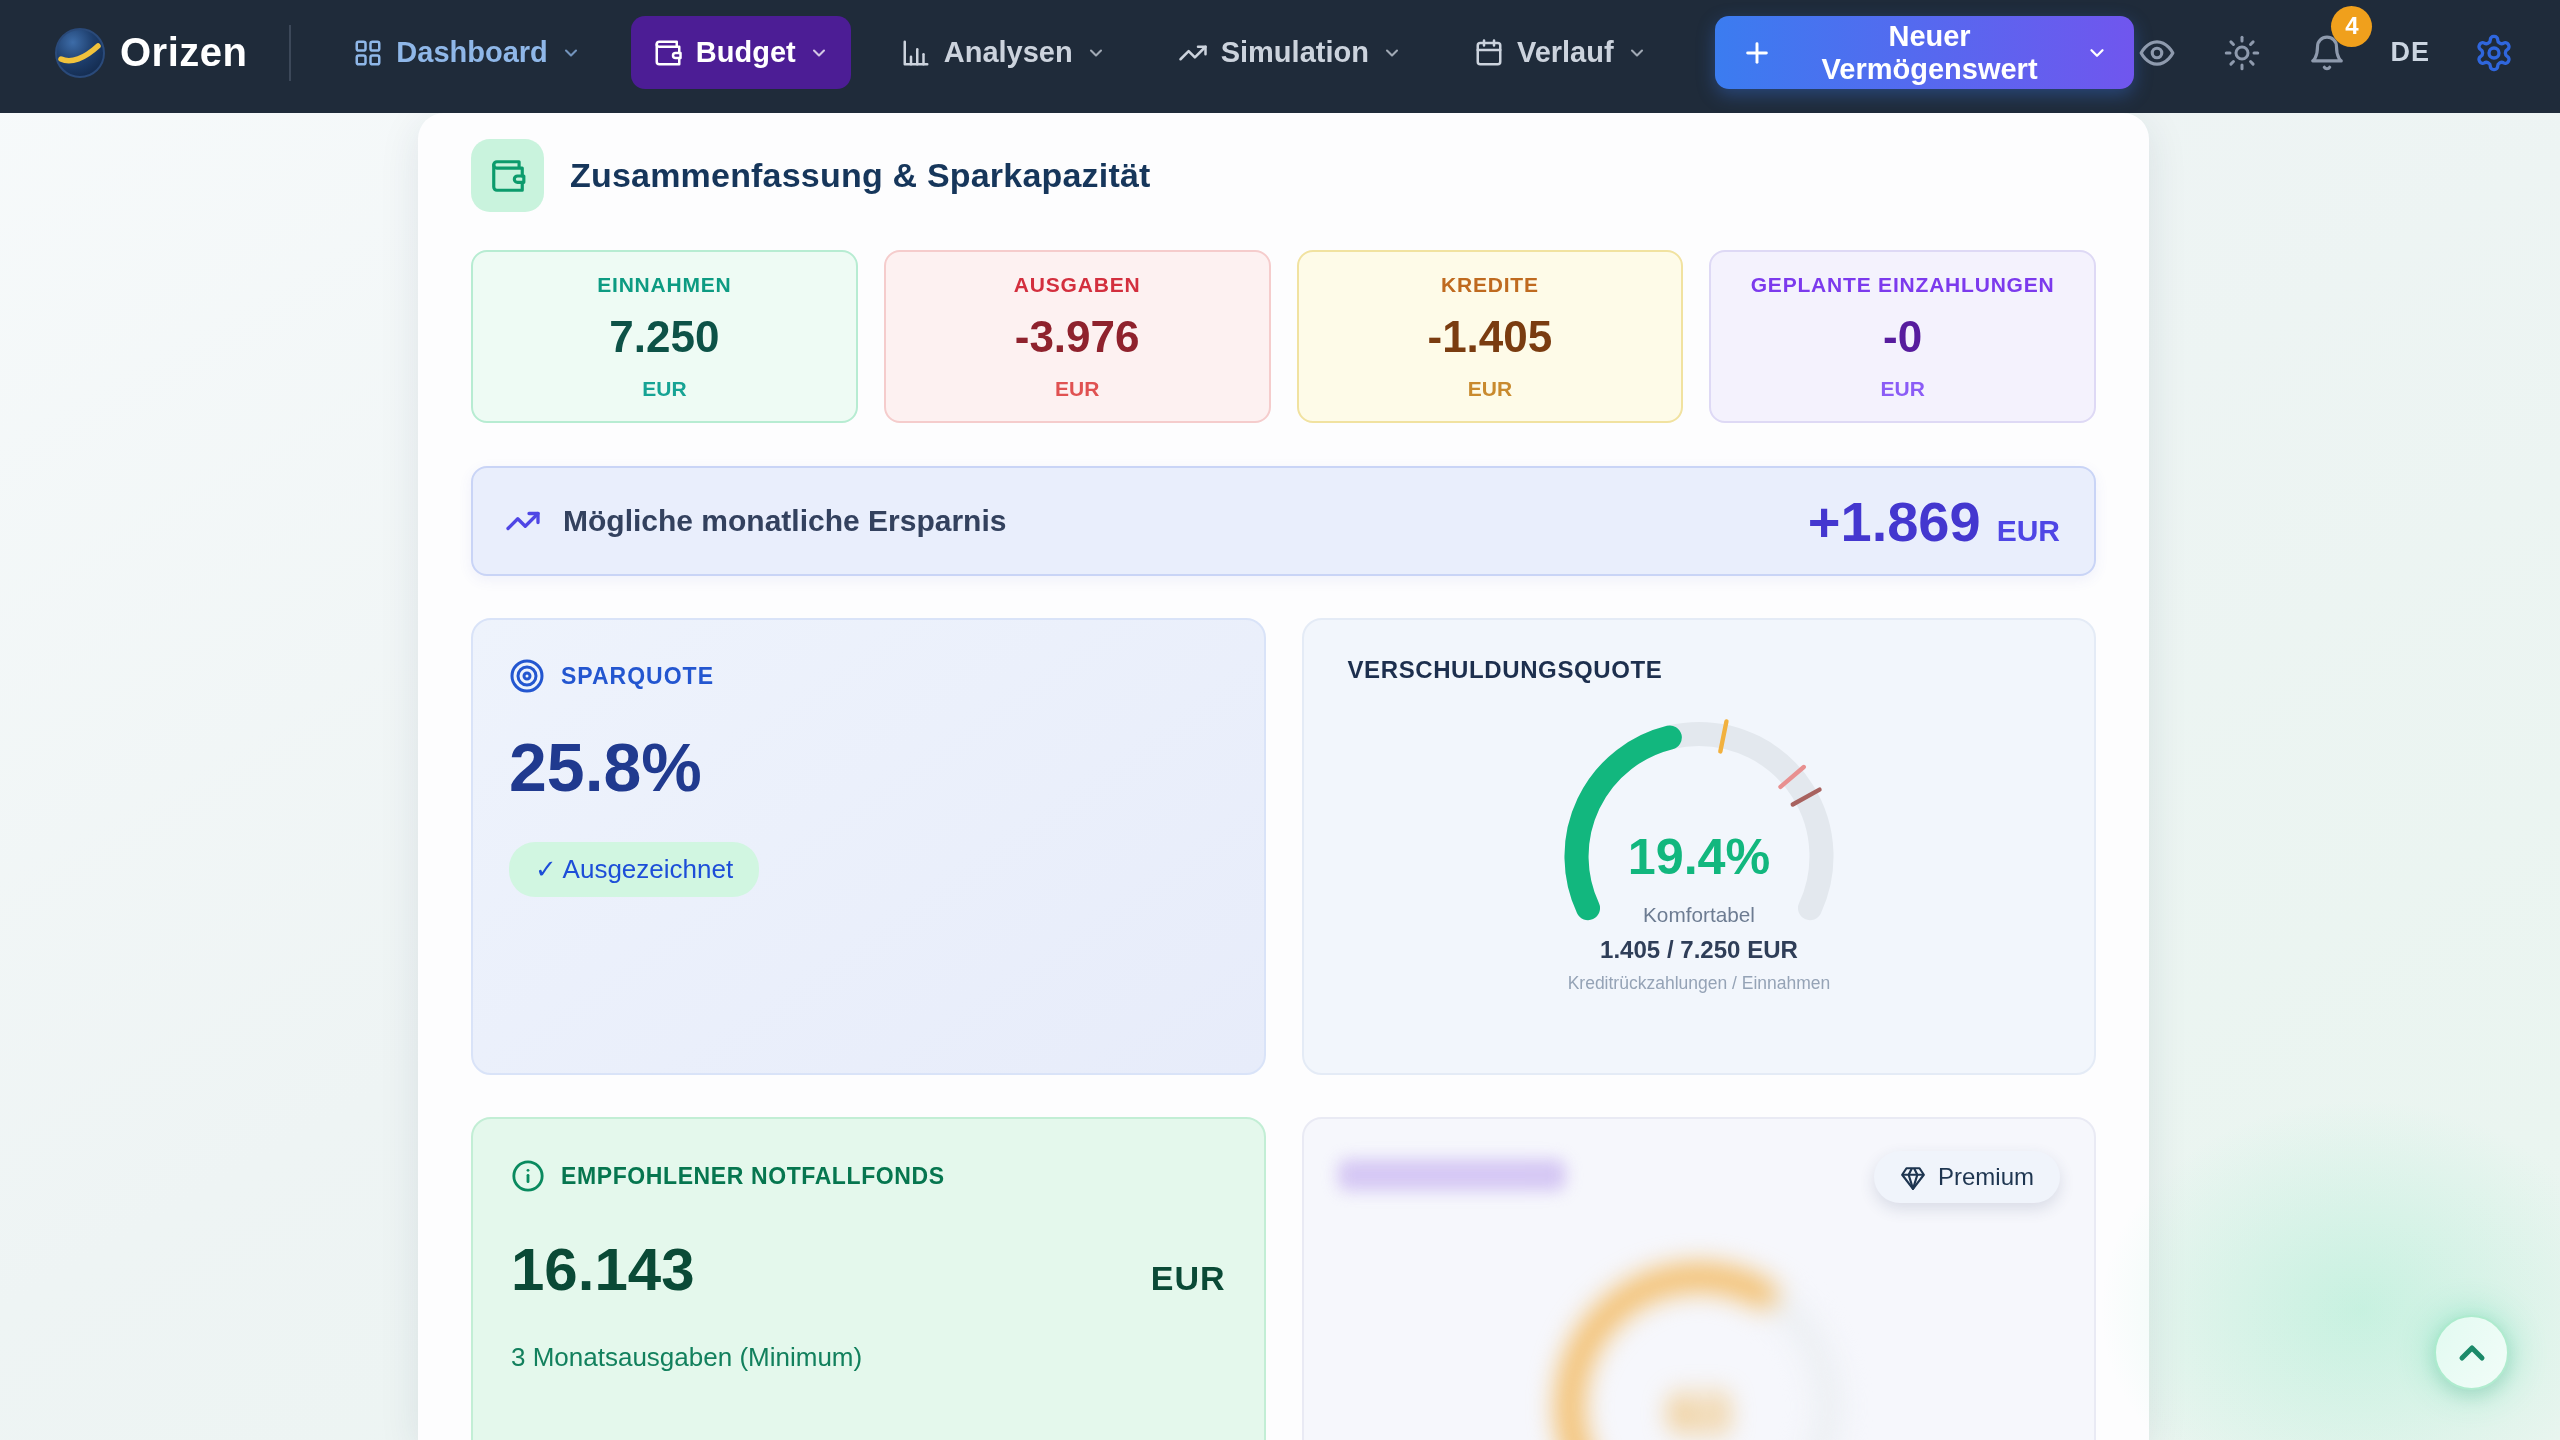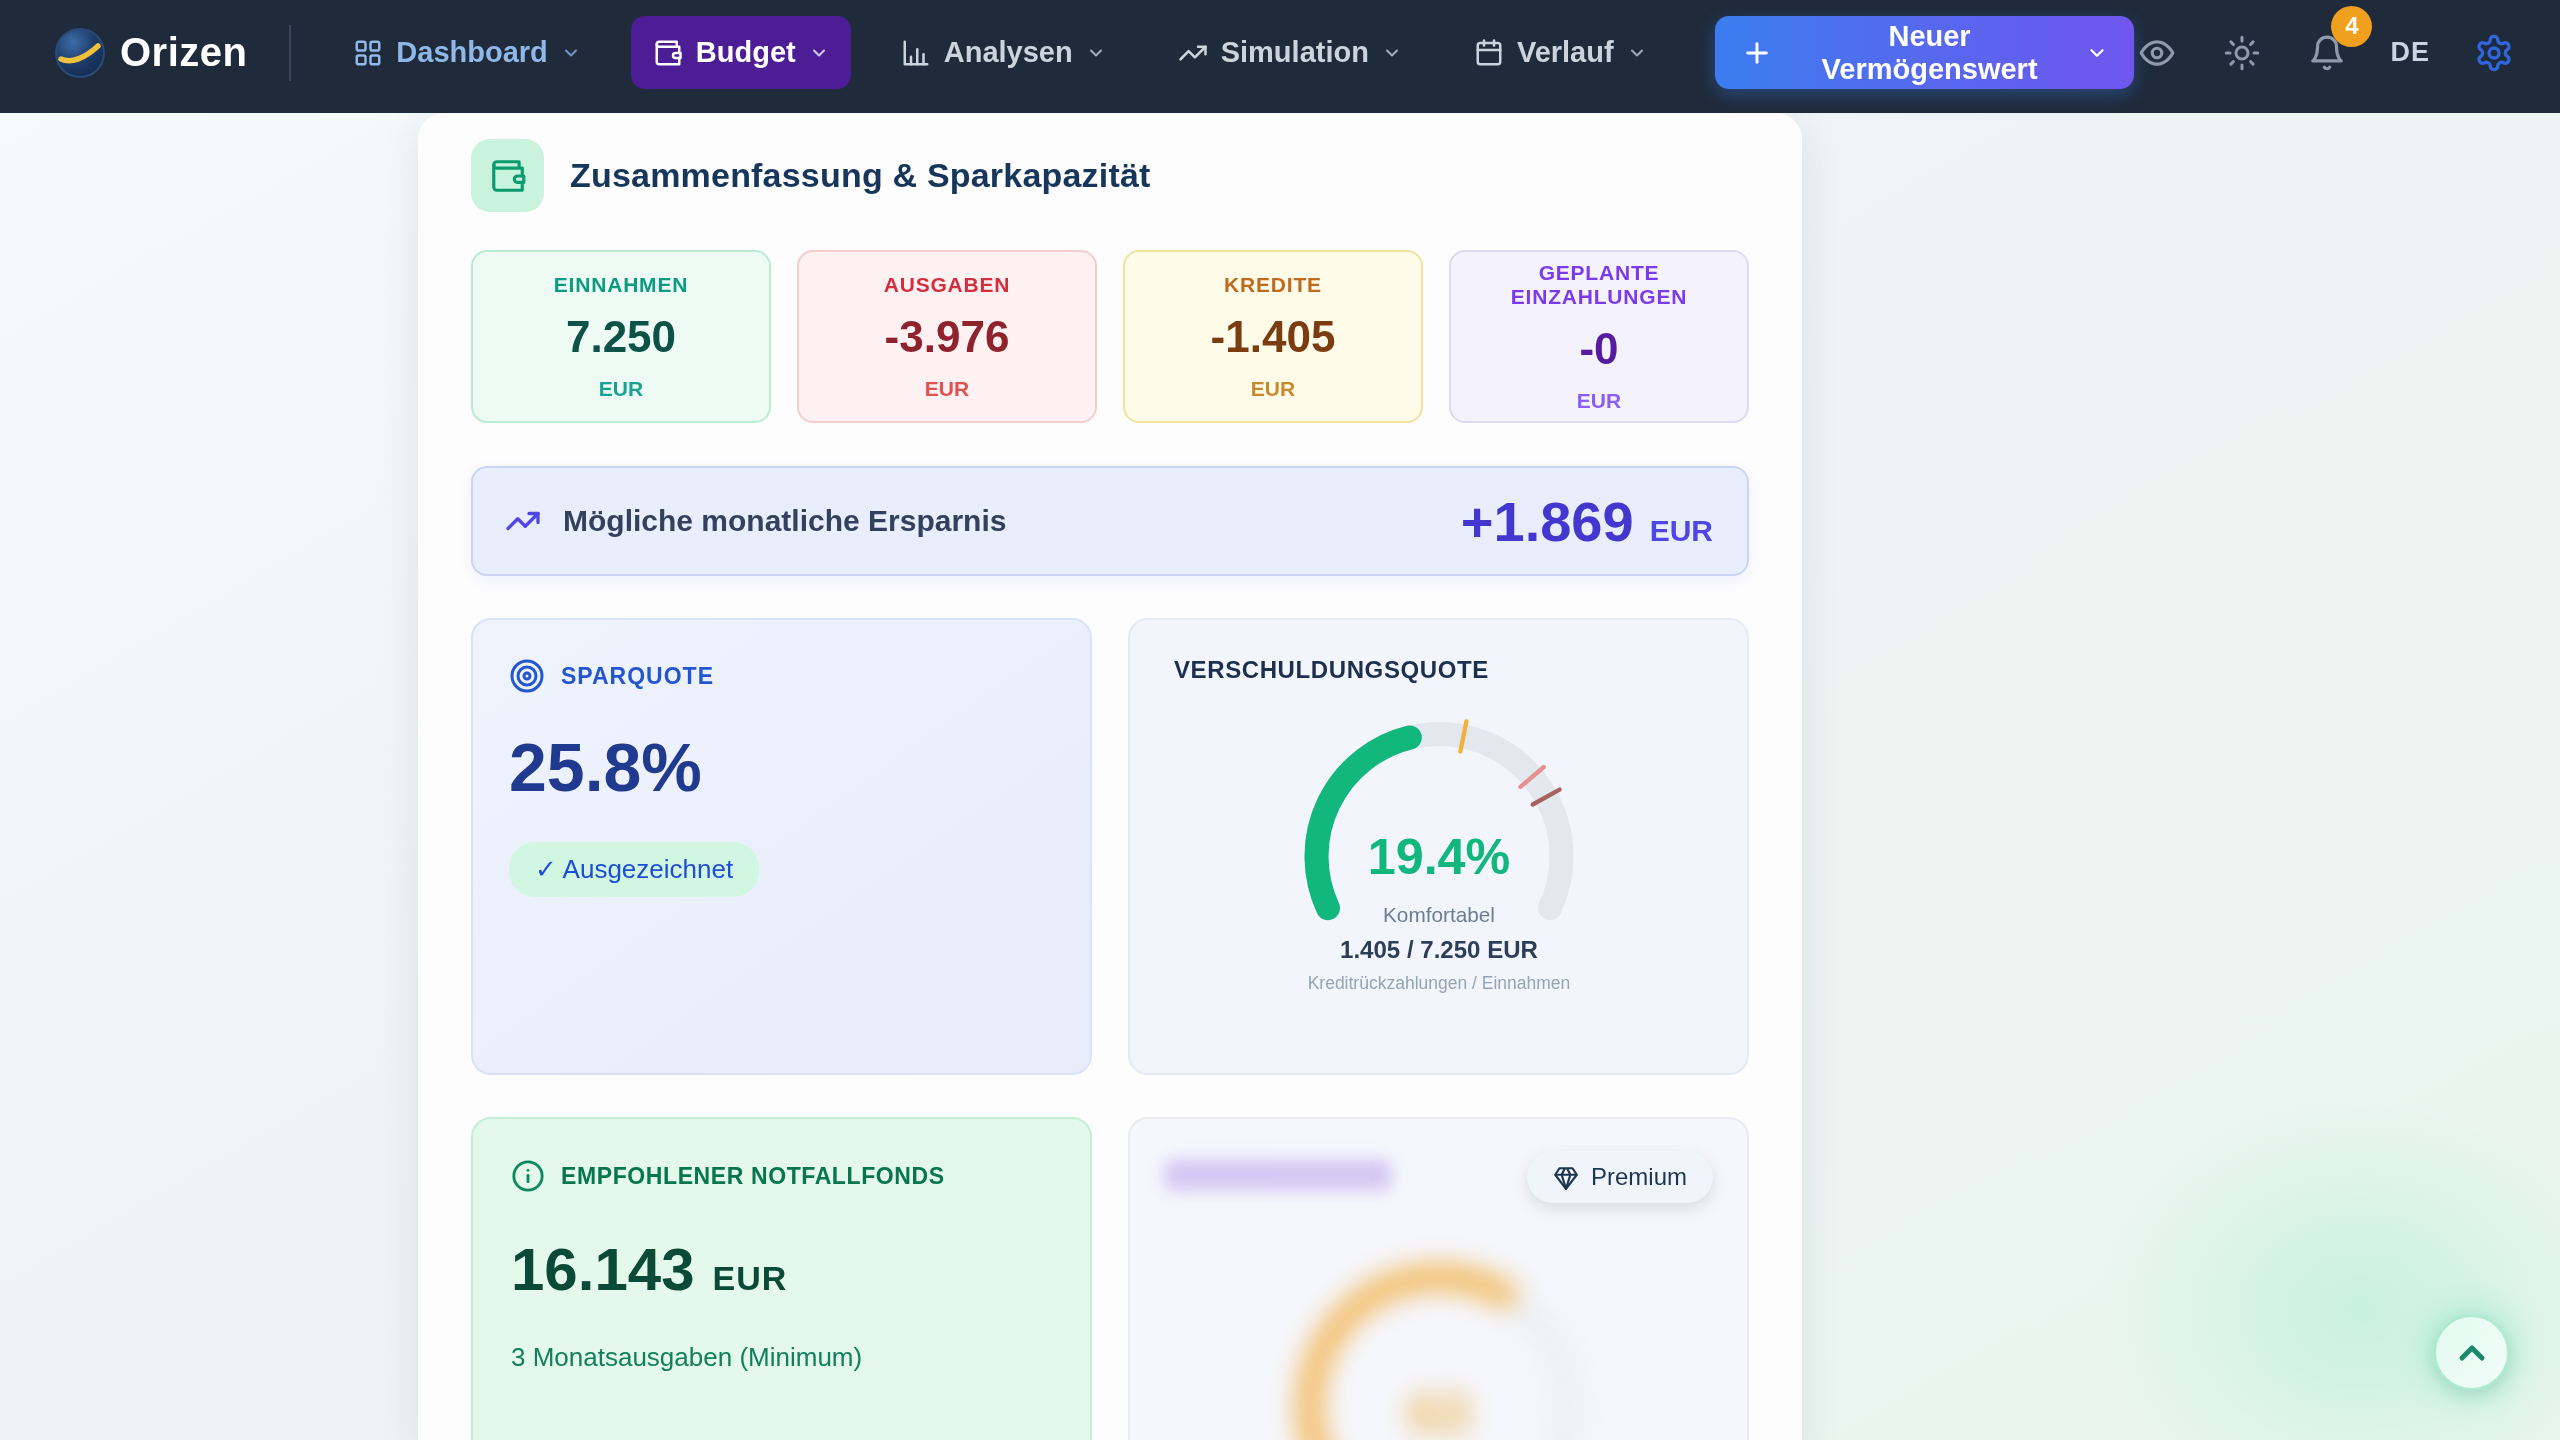--- a/index.html
+++ b/index.html
@@ -47,21 +47,21 @@
   .icon-btn.gear{color:#2f66dd;}
   .lang{font-size:27px; font-weight:700; color:#cbd5e1; cursor:pointer; letter-spacing:1px;text-align:center;}
   .badge{
     position:absolute; top:-24px; right:-22px; width:41px; height:41px; border-radius:50%;
     background:#f0a01c; color:#fff; font-size:24px; font-weight:700;
     display:flex; align-items:center; justify-content:center;
   }
 
   
   .panel{
-    position:absolute; left:418px; top:113px; width:1384px; height:1327px;
+    position:absolute; left:418px; top:113px; width:1731px; height:1327px;
     background:#fdfdfe; border-radius:26px 26px 0 0;
     box-shadow:0 10px 40px rgba(30,50,80,.10);
     padding:26px 53px 0 53px;
   }
   .section-header{display:flex; align-items:center; gap:26px; height:73px;}
   .section-icon{
     width:73px; height:73px; border-radius:19px; background:#c9f3dd;
     display:flex; align-items:center; justify-content:center; color:#0c9b6c;
   }
   .page-title{font-size:34px; font-weight:800; color:#16365b; letter-spacing:.2px;}
@@ -113,21 +113,21 @@
     background:#d1f6e1; color:#1d4ed8; border-radius:26px;
     padding:12px 26px; font-size:26px; font-weight:400;
   }
   .card-debt{ height:457px; background:#f2f6fc; border-color:#e4ebf6; padding:36px 44px; }
   .debt-title{font-size:24px; font-weight:800; color:#1d2f4e; letter-spacing:.6px;}
   .gauge-wrap{display:flex; justify-content:center; margin-top:8px;}
 
   .card-fonds{ height:460px; background:#e4f8ec; border-color:#c2eed5; padding:40px 38px; }
   .card-fonds .mini-header{color:#0a8a5f;}
   .card-fonds .mini-title{color:#06764f; letter-spacing:.6px;}
-  .fonds-value-row{display:flex; align-items:baseline; gap:18px; margin-top:42px;}
+  .fonds-value-row{display:flex; align-items:baseline; gap:18px; margin-top:42px;justify-content:space-between;}
   .fonds-value{font-size:60px; font-weight:800; color:#0a4a36;}
   .fonds-cur{font-size:34px; font-weight:800; color:#0a4a36; letter-spacing:1px;}
   .fonds-sub{margin-top:38px; font-size:26px; font-weight:500; color:#12805d;}
 
   .card-premium{ height:460px; background:#f6f7fc; border-color:#e9eaf4; padding:32px 34px; overflow:hidden; }
   .premium-top{display:flex; align-items:flex-start; justify-content:space-between;}
   .blur-title{
     width:228px; height:32px; margin-top:8px; border-radius:9px;
     background:#cdbcf2; filter:blur(8px); opacity:.8;
   }

